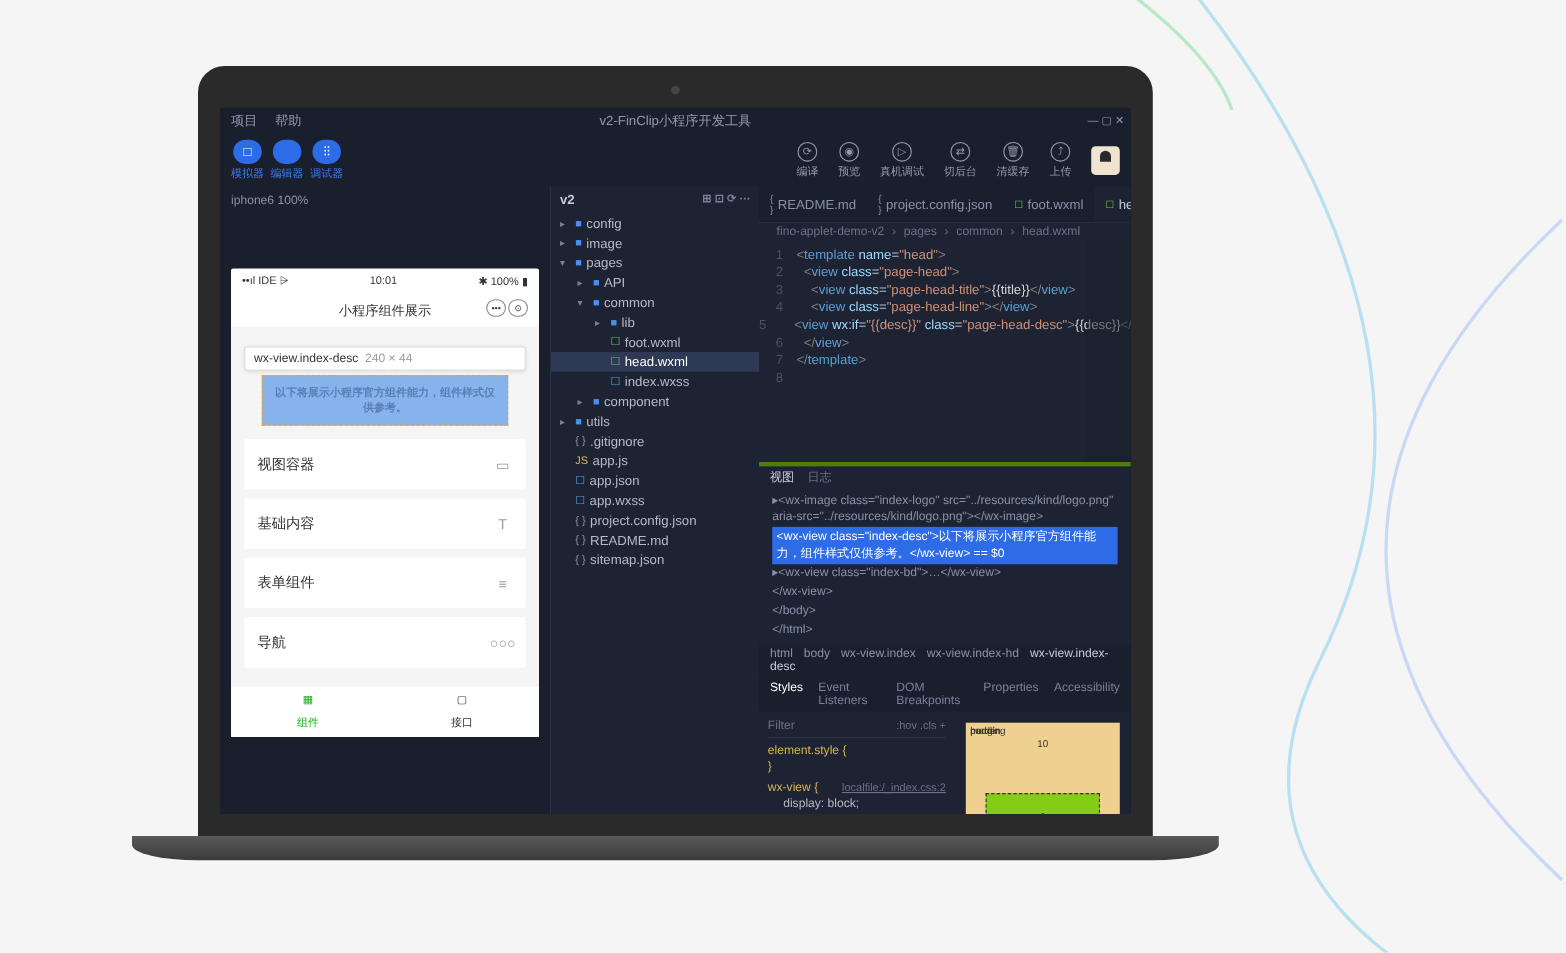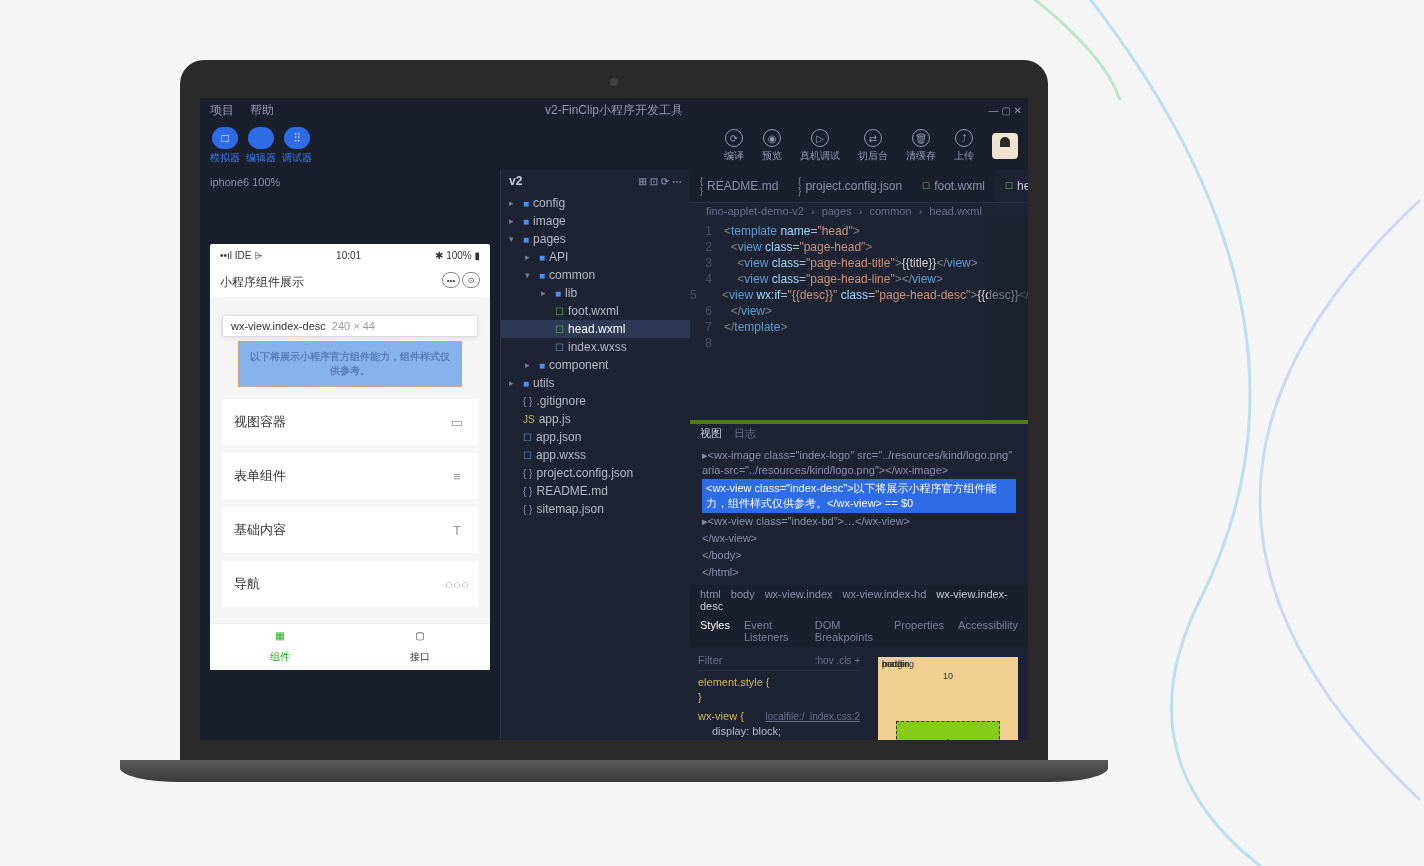--- a/index.html
+++ b/index.html
@@ -30,21 +30,21 @@
 .tool-icon-label { font-size: 10px; }
 .avatar { width: 26px; height: 26px; background: #f0e4d0; border-radius: 4px; position: relative; }
 .avatar::after { content: ""; position: absolute; top: 4px; left: 8px; width: 10px; height: 10px; background: #2a2a2a; border-radius: 5px 5px 0 0; }
 
 .main { display: flex; height: calc(100% - 72px); }
 
 .sim-panel { width: 300px; background: #1a1f2e; padding: 6px 10px; }
 .sim-info { font-size: 11px; color: #8892aa; margin-bottom: 10px; }
 .phone { background: #fff; border-radius: 2px; margin-top: 56px; color: #333; }
 .phone-status { display: flex; justify-content: space-between; padding: 6px 10px; font-size: 10px; font-weight: 500; }
-.phone-header { display: flex; justify-content: flex-start; padding: 6px 10px; font-size: 12px; font-weight: 500; position: relative; }
+.phone-header { display: flex; justify-content: center; padding: 6px 10px; font-size: 12px; font-weight: 500; position: relative; }
 .phone-caps { position: absolute; right: 10px; top: 4px; display: flex; gap: 2px; }
 .phone-cap { width: 18px; height: 16px; border: 1px solid #888; border-radius: 9px; display: flex; align-items: center; justify-content: center; font-size: 8px; }
 .phone-body { padding: 8px 0; background: #f5f5f5; }
 .tooltip { background: #fff; border: 1px solid #ddd; border-radius: 3px; padding: 4px 8px; margin: 10px 12px 0; font-size: 11px; box-shadow: 0 1px 4px rgba(0,0,0,.1); }
 .tooltip-name { color: #333; }
 .tooltip-dim { color: #999; margin-left: 6px; }
 .highlight-box { background: #87b3ec; color: #5a7db5; margin: 4px 28px 12px; padding: 8px; font-size: 10px; text-align: center; border: 1px dashed #e8a23d; font-weight: bold; }
 .menu-item { background: #fff; margin: 8px 12px; padding: 14px 12px; display: flex; justify-content: space-between; align-items: center; font-size: 13px; color: #333; border-radius: 2px; }
 .menu-icon { width: 18px; height: 18px; color: #999; display: flex; align-items: center; justify-content: center; }
 .phone-tabs { display: flex; border-top: 1px solid #eee; background: #fff; }
@@ -198,26 +198,26 @@
               <div class="tooltip">
                 <span class="tooltip-name">wx-view.index-desc</span><span class="tooltip-dim">240 × 44</span>
               </div>
               <div class="highlight-box">以下将展示小程序官方组件能力，组件样式仅供参考。</div>
               <div id="phone-menu">
                   <div class="menu-item">
                     <span>视图容器</span>
                     <span class="menu-icon">▭</span>
                   </div>
                   <div class="menu-item">
+                    <span>基础内容</span>
+                    <span class="menu-icon">T</span>
+                  </div>
+                  <div class="menu-item">
                     <span>表单组件</span>
                     <span class="menu-icon">≡</span>
-                  </div>
-                  <div class="menu-item">
-                    <span>基础内容</span>
-                    <span class="menu-icon">T</span>
                   </div>
                   <div class="menu-item">
                     <span>导航</span>
                     <span class="menu-icon">○○○</span>
                   </div>
                 </div>
             </div>
             <div class="phone-tabs" id="phone-tabs">
                 <div class="phone-tab active"><div class="phone-tab-icon">▦</div>组件</div>
                 <div class="phone-tab "><div class="phone-tab-icon">▢</div>接口</div>

